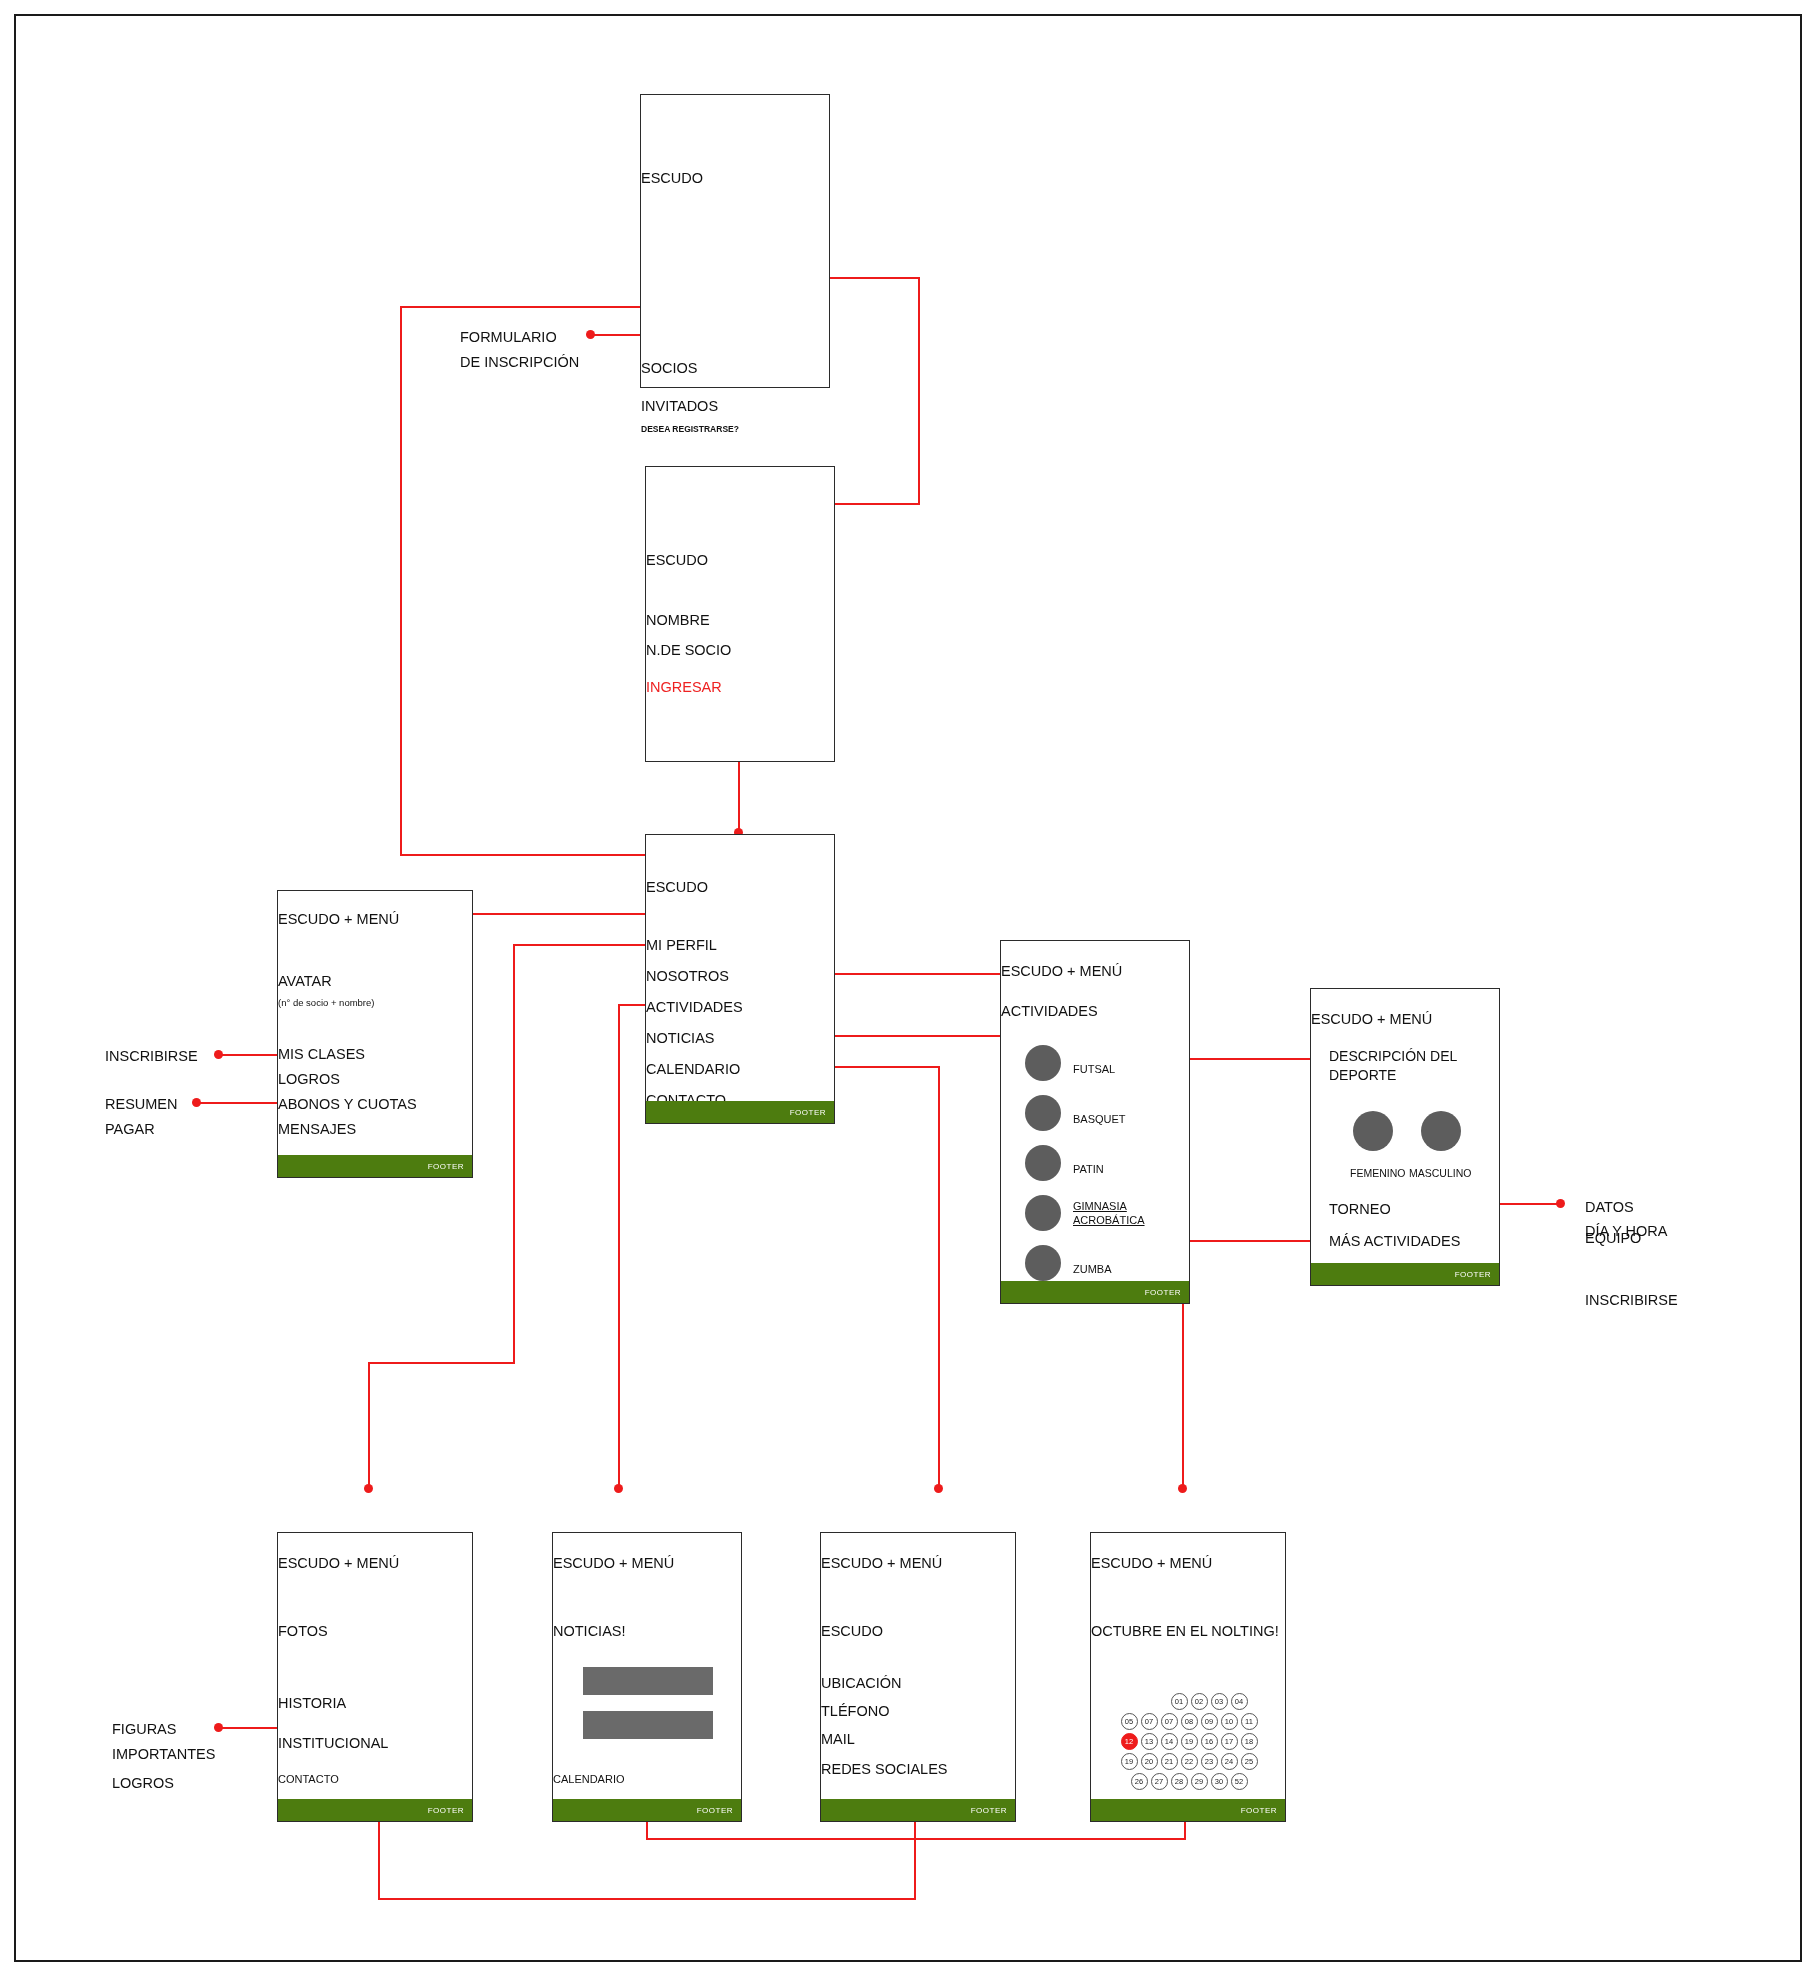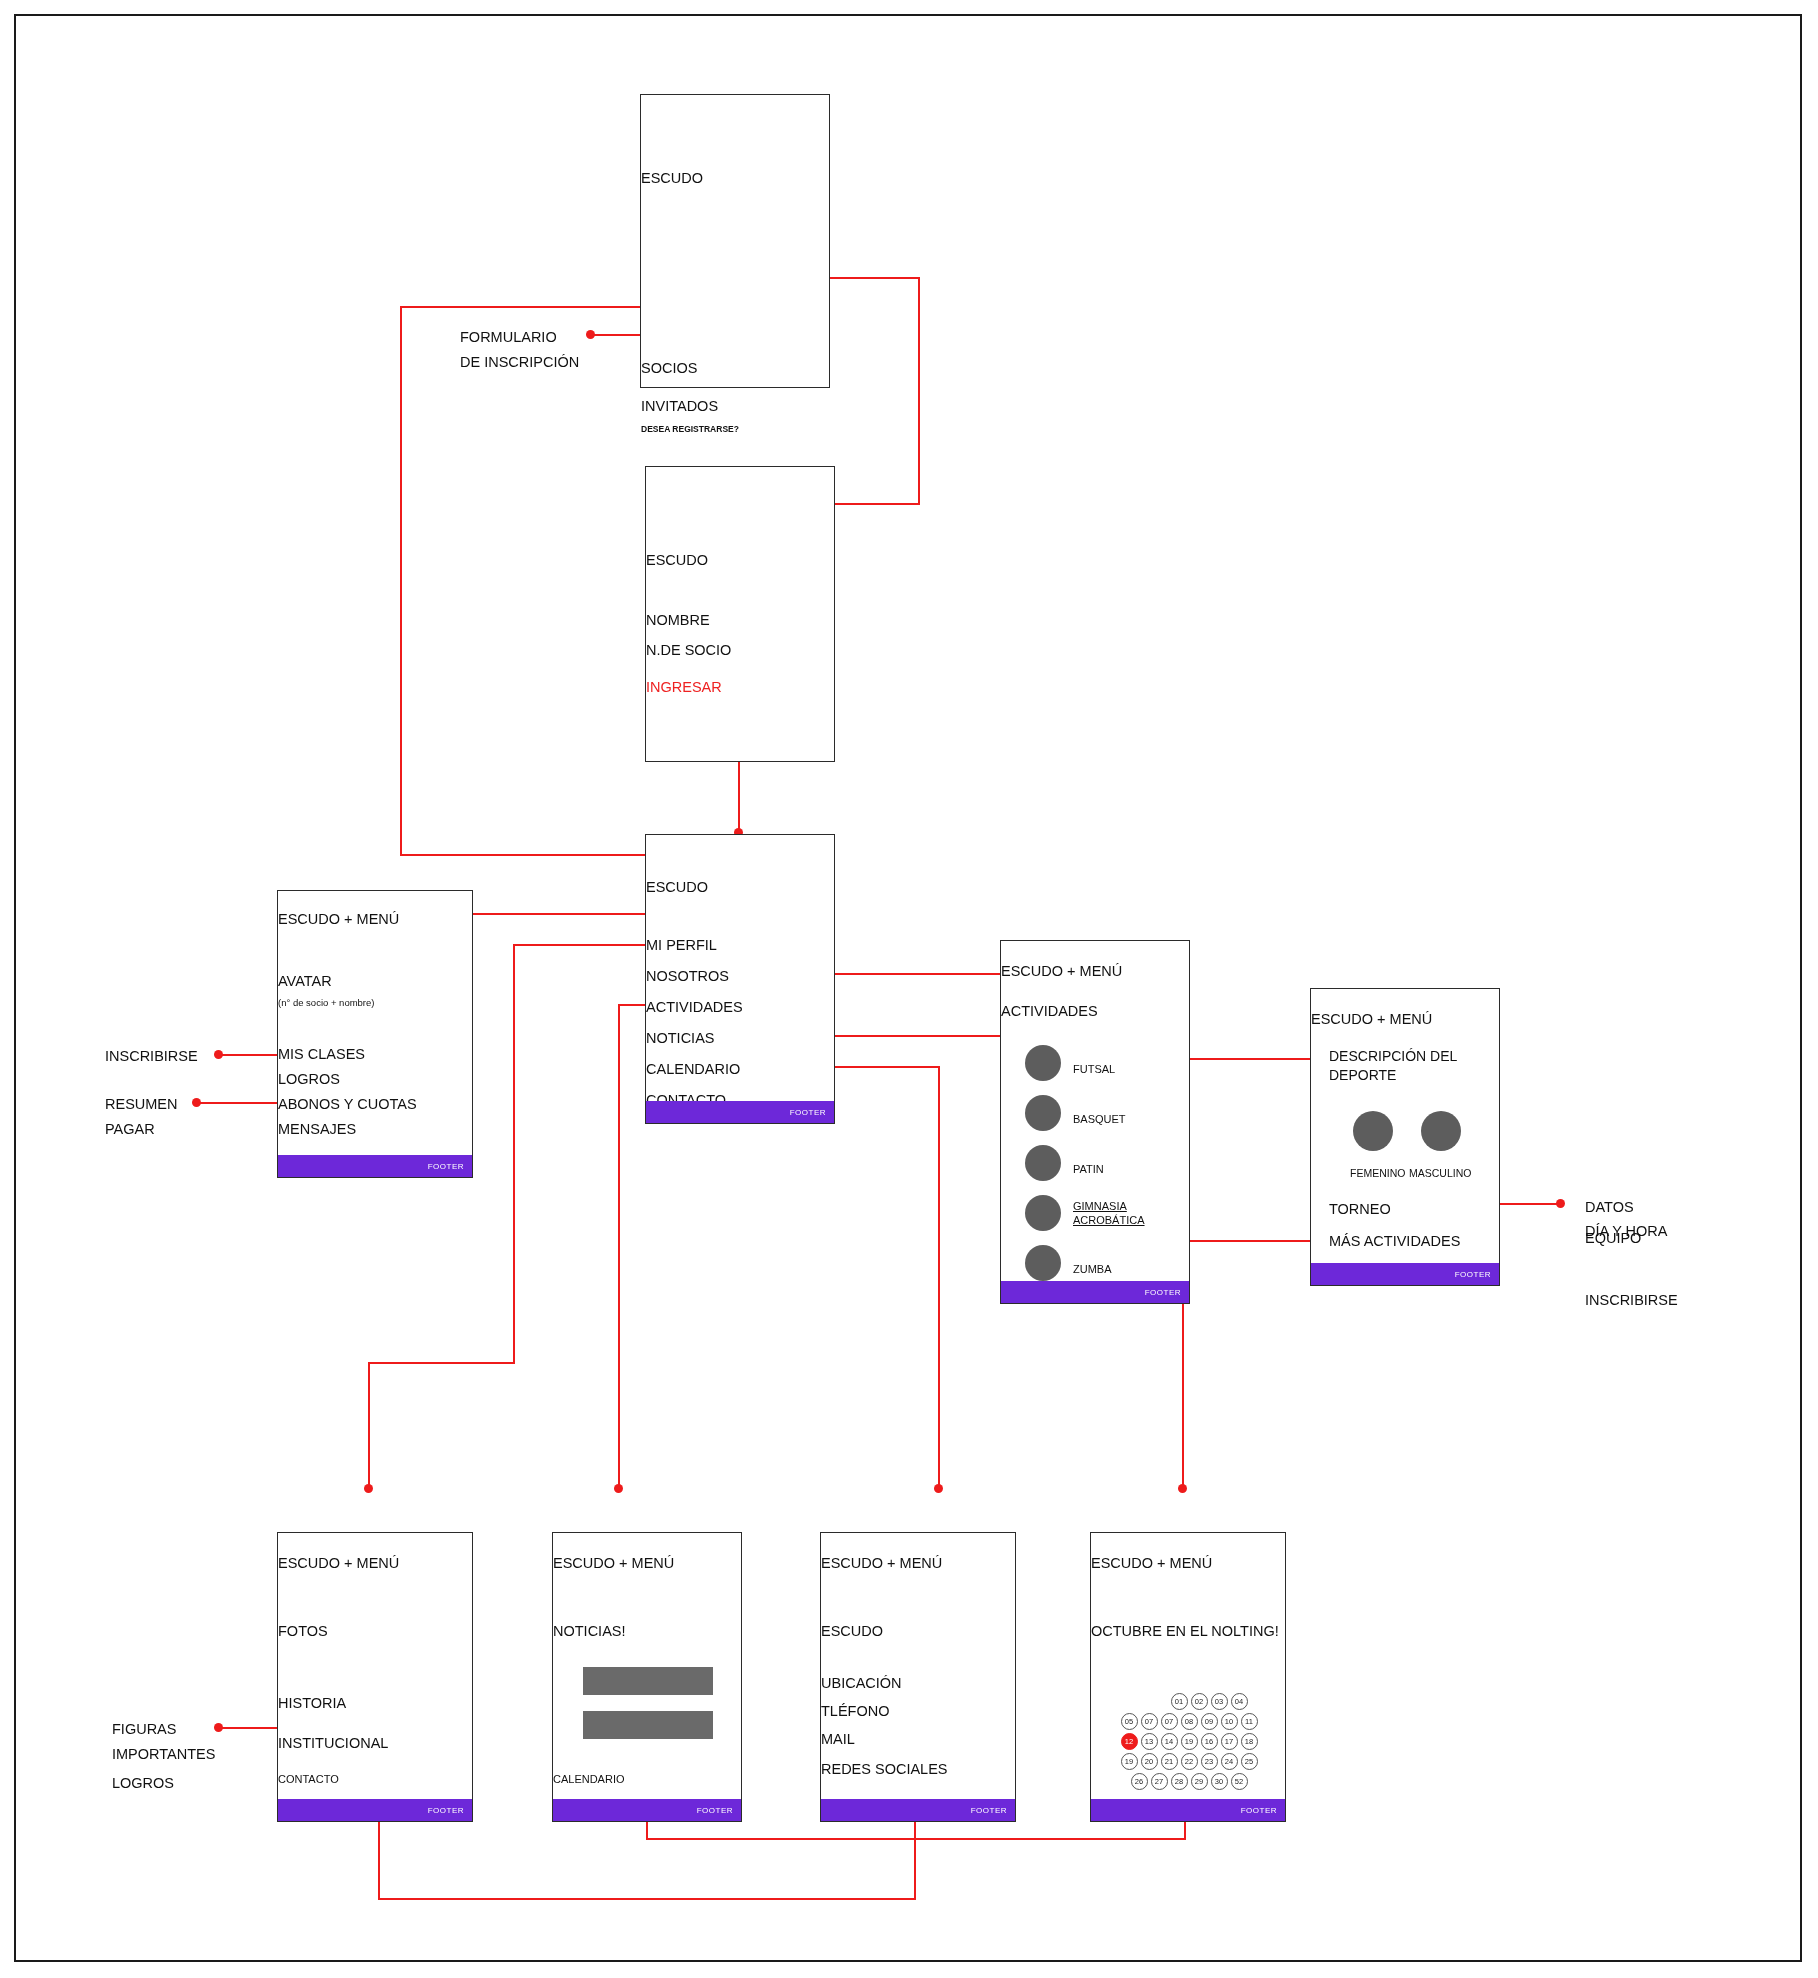--- a/index.html
+++ b/index.html
@@ -1,20 +1,20 @@
 <!DOCTYPE html>
 <html><head>
 <meta charset="utf-8">
 <style>
   html,body{margin:0;padding:0;background:#fff;}
   body{font-family:"Liberation Sans", sans-serif;}
   #page{position:relative;width:1818px;height:1978px;background:#ffffff;overflow:hidden;}
   #frame{position:absolute;left:14px;top:14px;width:1788px;height:1948px;border:2px solid #1a1a1a;box-sizing:border-box;}
   .screen{position:absolute;border:1px solid #2b2b2b;background:#fff;box-sizing:border-box;}
-  .footer{position:absolute;left:0;right:0;bottom:0;height:22px;background:#6d28d9;color:#fff;font-size:8px;display:flex;align-items:center;justify-content:flex-end;padding-right:8px;box-sizing:border-box;letter-spacing:.5px;}
+  .footer{position:absolute;left:0;right:0;bottom:0;height:22px;background:#4d7c0f;color:#fff;font-size:8px;display:flex;align-items:center;justify-content:flex-end;padding-right:8px;box-sizing:border-box;letter-spacing:.5px;}
   .ctr{position:absolute;left:0;right:0;text-align:left;font-size:14.5px;color:#111;}
   .red{color:#ee2222;}
   .small{font-size:9.5px;}
   .tiny{font-size:8.5px;}
   .lbl{position:absolute;font-size:14.5px;color:#111;white-space:pre-line;line-height:25px;}
   .lbl.sm{font-size:10.5px;}
   .line{position:absolute;background:#ee1b1b;}
   .hline{height:2px;}
   .vline{width:2px;}
   .dot{position:absolute;width:9px;height:9px;border-radius:50%;background:#ee1b1b;}

